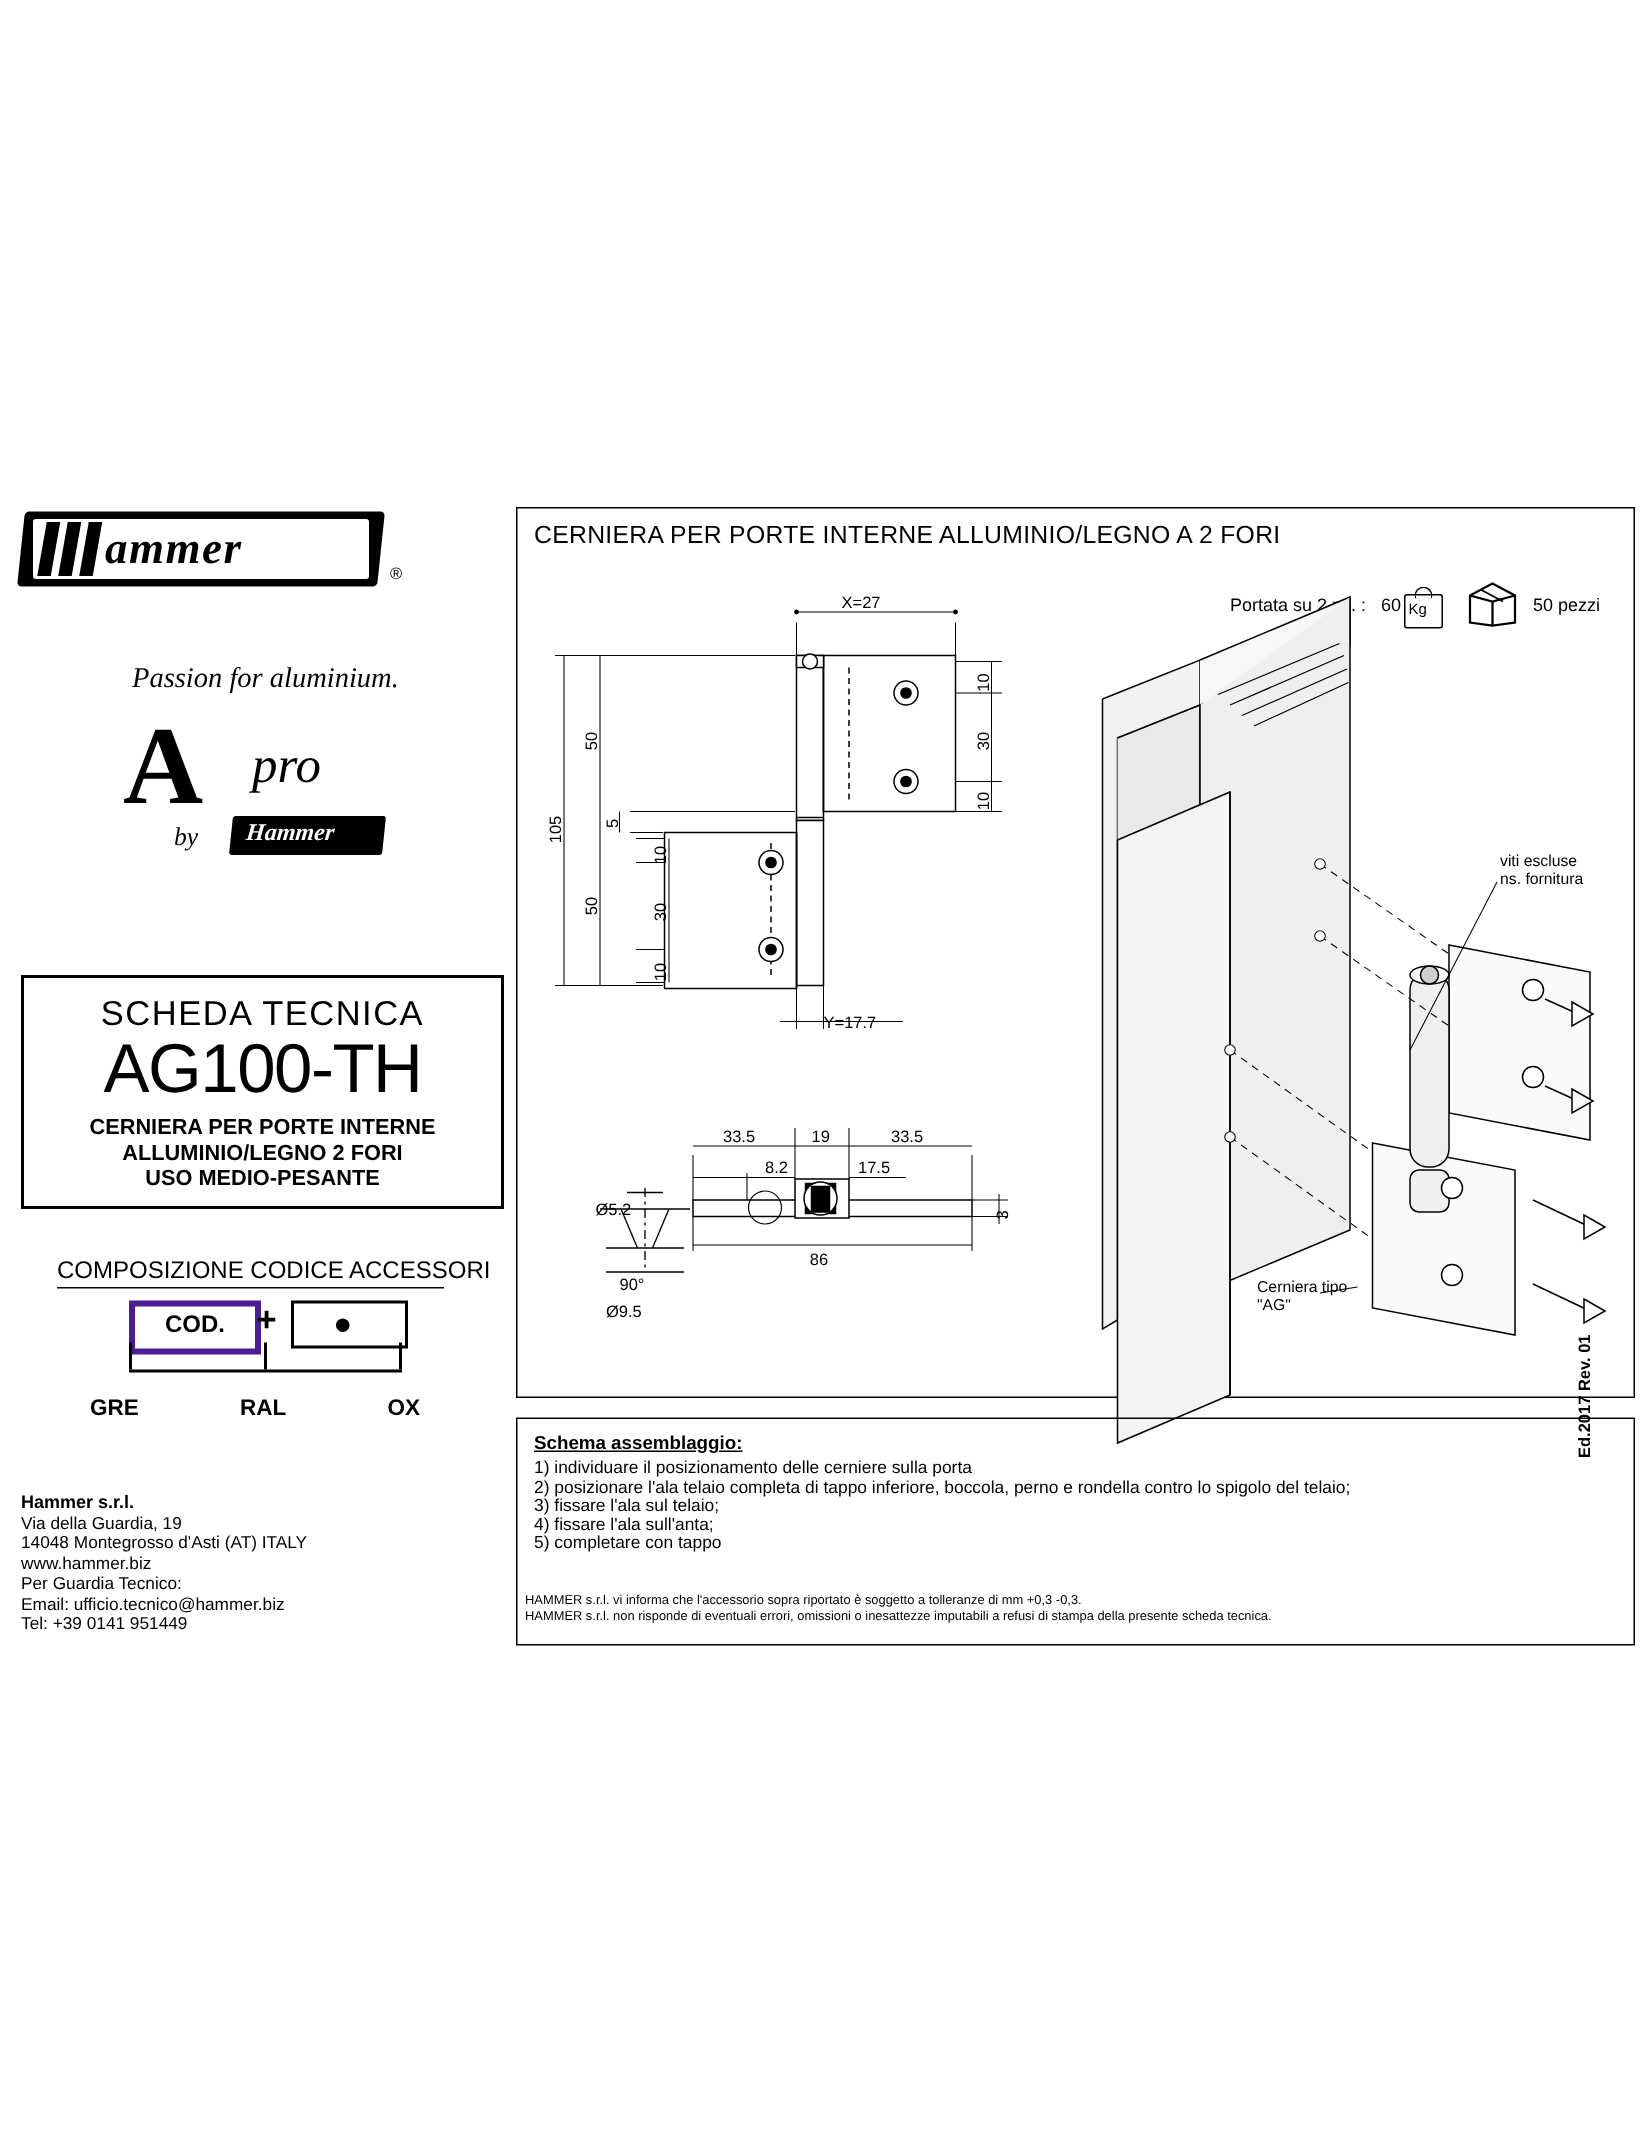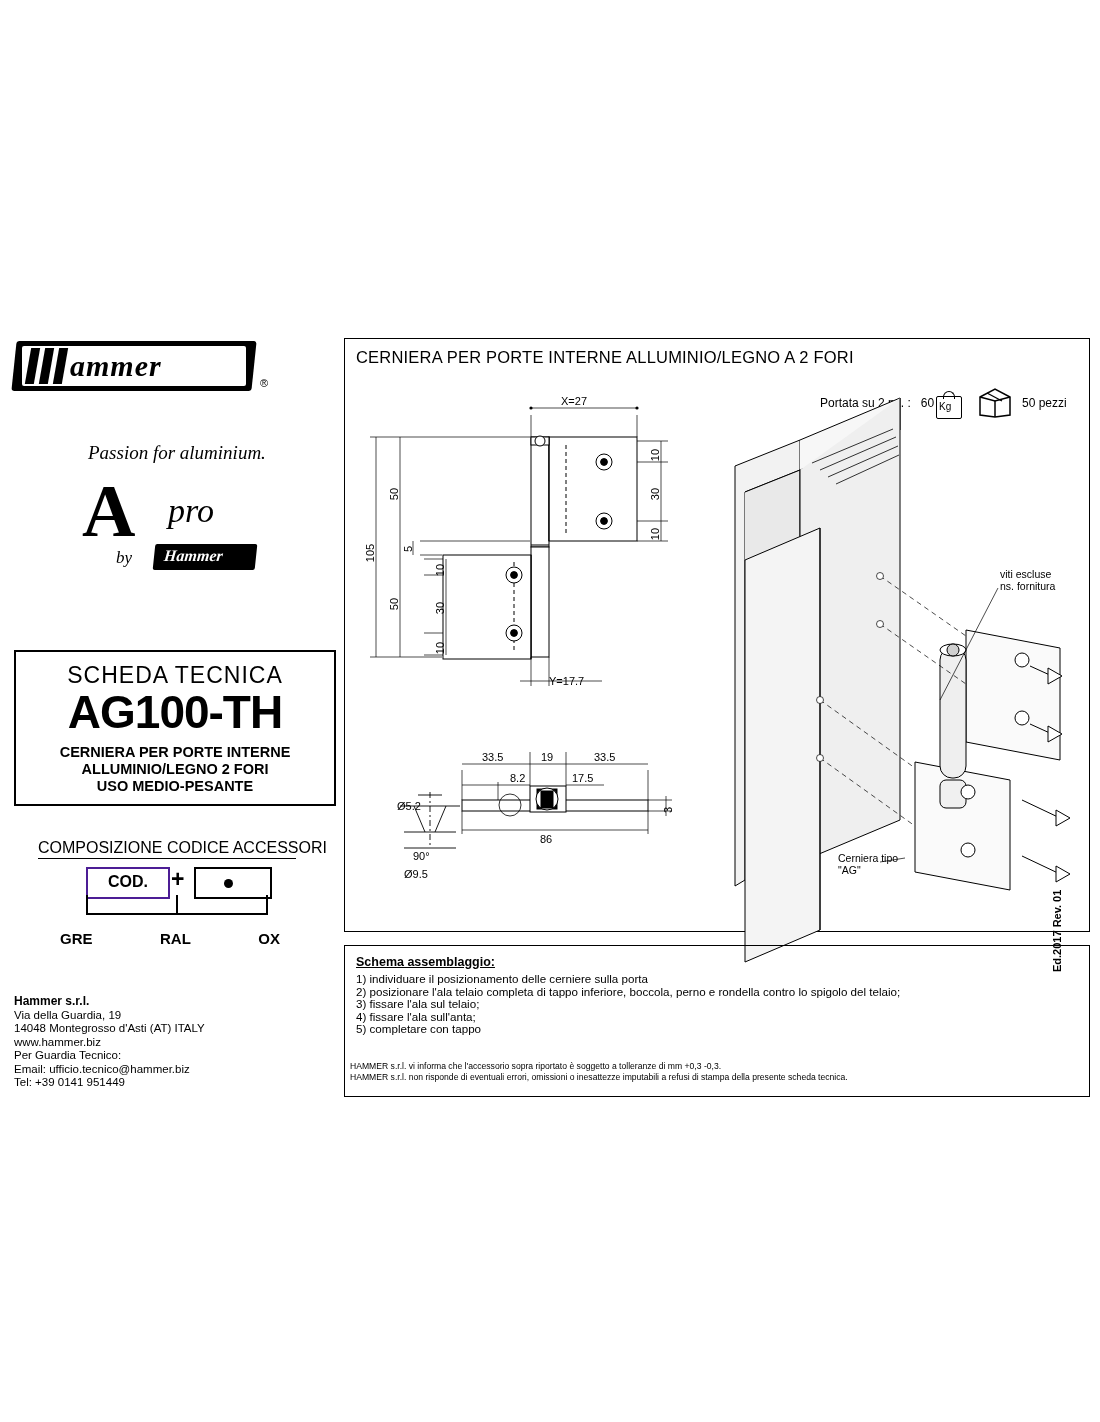--- a/index.html
+++ b/index.html
@@ -27,29 +27,29 @@
   .apro-pro{position:absolute;left:88px;top:22px;font-size:34px;font-style:italic;font-family:"Liberation Serif",serif;}
   .apro-by{position:absolute;left:36px;top:78px;font-size:17px;font-style:italic;font-family:"Liberation Serif",serif;}
   .apro-ham{position:absolute;left:74px;top:74px;width:102px;height:26px;background:#000;border-radius:2px;
      transform:skewX(-6deg);}
   .apro-ham span{position:absolute;left:10px;top:3px;font-size:16px;color:#fff;font-style:italic;
      font-family:"Liberation Serif",serif;font-weight:bold;}
 
   .scheda-box{position:absolute;left:14px;top:650px;width:318px;height:152px;border:2px solid #000;}
   .scheda-t1{position:absolute;left:0;top:10px;width:318px;text-align:center;font-size:23px;font-weight:normal;
      letter-spacing:1px;}
-  .scheda-code{position:absolute;left:0;top:36px;width:318px;text-align:center;font-size:46px;font-weight:bold;
+  .scheda-code{position:absolute;left:0;top:36px;width:318px;text-align:center;font-size:46px;font-weight:normal;
      letter-spacing:-1px;line-height:48px;}
   .scheda-sub{position:absolute;left:0;top:92px;width:318px;text-align:center;font-size:14.5px;font-weight:bold;
      line-height:17px;}
 
   .comp-title{position:absolute;left:38px;top:839px;font-size:16px;}
   .comp-underline{position:absolute;left:38px;top:858px;width:258px;height:1px;background:#000;}
 
-  .cod-box{position:absolute;left:86px;top:867px;width:80px;height:28px;border:2px solid #4c1d95;}
+  .cod-box{position:absolute;left:86px;top:867px;width:80px;height:28px;border:4px solid #4c1d95;}
   .cod-box span{position:absolute;left:0;top:4px;width:80px;text-align:center;font-size:16px;font-weight:bold;}
   .plus{position:absolute;left:171px;top:866px;font-size:23px;font-weight:bold;}
   .ox-box{position:absolute;left:194px;top:867px;width:74px;height:28px;border:2px solid #000;}
   .ox-dot{position:absolute;left:28px;top:10px;width:9px;height:9px;border-radius:50%;background:#000;}
   .bracket{position:absolute;left:86px;top:895px;width:182px;height:26px;}
   .bracket .h{position:absolute;left:0;top:18px;width:182px;height:1.5px;background:#000;}
   .bracket .v{position:absolute;top:0;width:1.5px;height:18px;background:#000;}
   .legend{position:absolute;left:60px;top:930px;width:220px;font-size:15px;font-weight:bold;
      display:flex;justify-content:space-between;}
 

